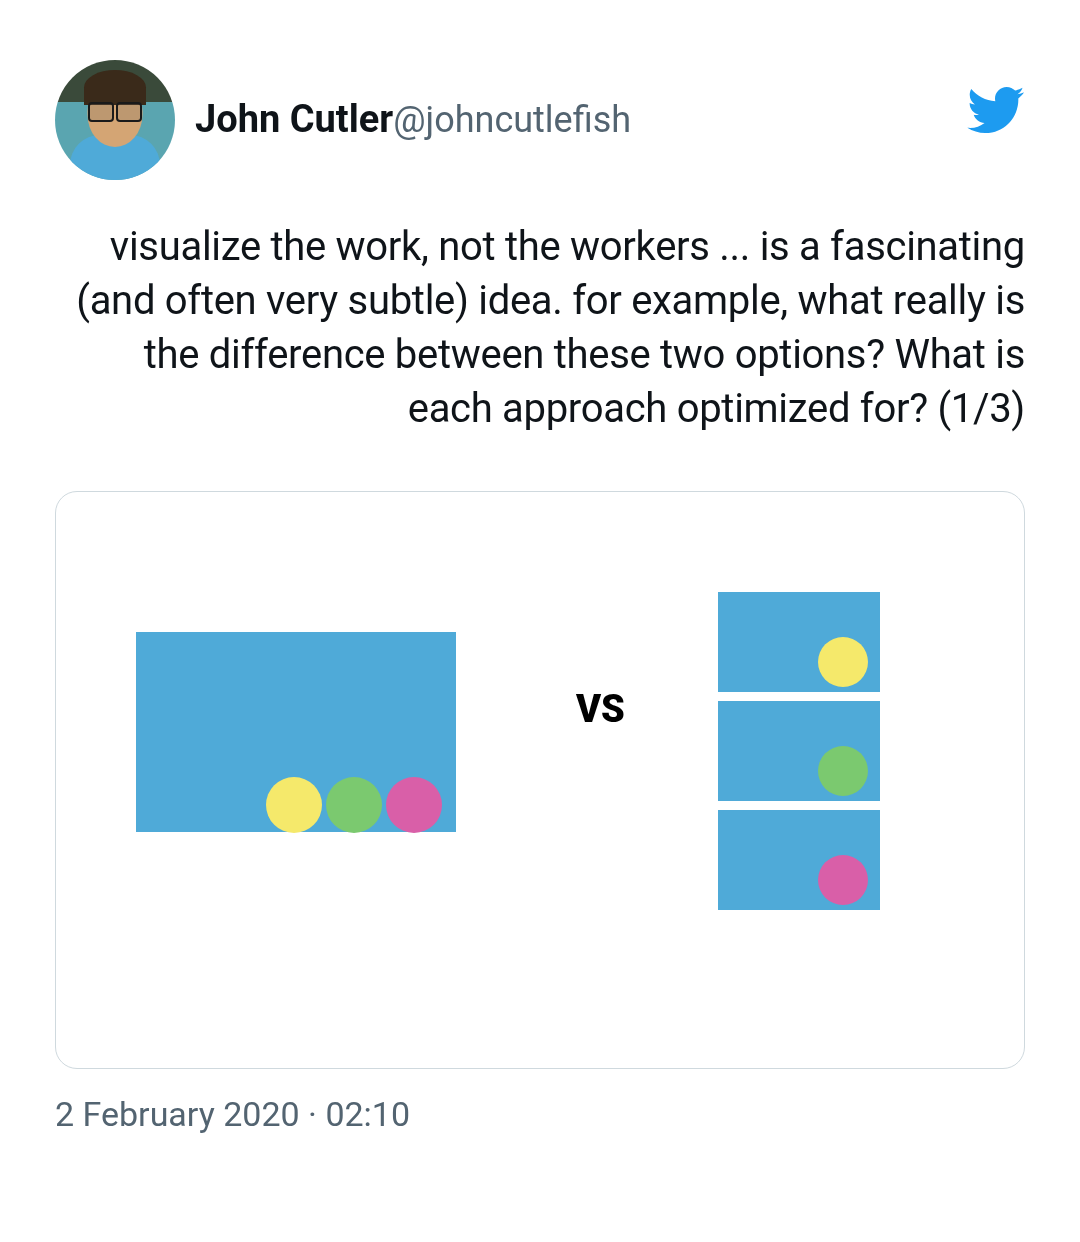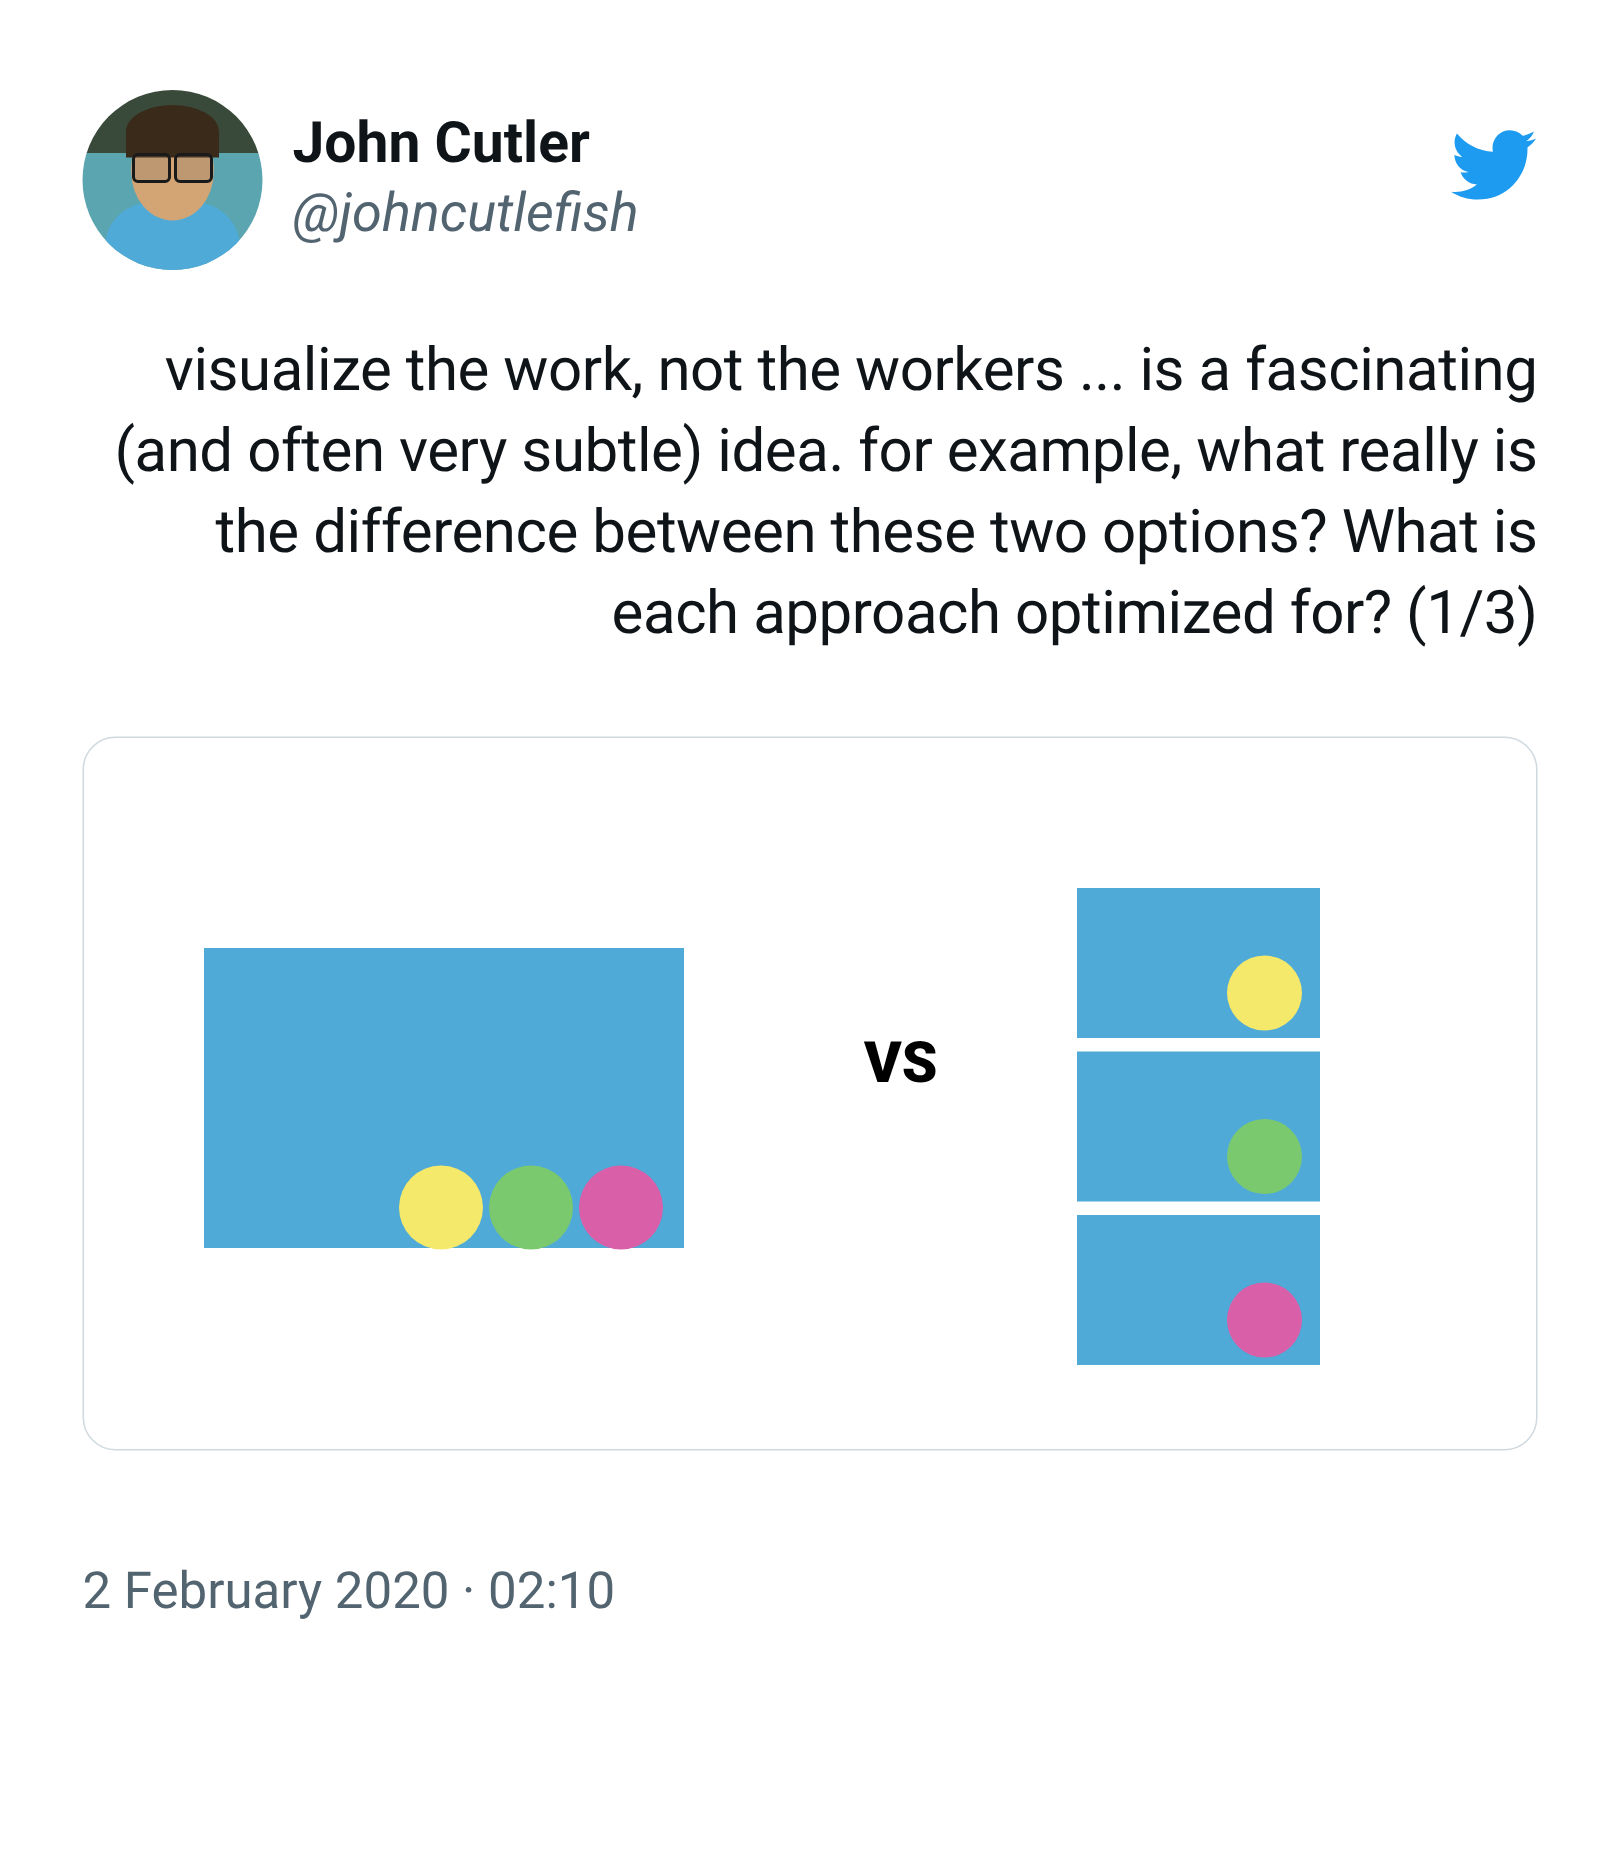--- a/index.html
+++ b/index.html
@@ -78,55 +78,54 @@
       bottom: 0;
       left: 50%;
       transform: translateX(-50%);
       width: 90px;
       height: 45px;
       background: #4faad8;
       border-radius: 30px 30px 0 0;
     }
     .name-block {
       display: flex;
-      flex-direction: column;
+      flex-direction: row;
     }
     .display-name {
       font-size: 38px;
       font-weight: 700;
       color: #0f1419;
       line-height: 1.2;
     }
     .username {
       font-size: 36px;
       color: #536471;
       line-height: 1.3;
-      font-style: italic;
     }
     .twitter-logo {
       color: #1d9bf0;
       width: 60px;
       height: 60px;
       margin-top: 20px;
     }
     .tweet-text {
       font-size: 40px;
       line-height: 1.35;
       color: #0f1419;
       margin-bottom: 55px;
       letter-spacing: -0.3px;
       text-align: right;
     }
     .media-card {
       border: 1px solid #cfd9de;
       border-radius: 22px;
-      height: 476px;
+      height: 578px;
       position: relative;
       overflow: hidden;
-      margin-bottom: 74px;
+      margin-bottom: 25px;
     }
     .diagram {
       position: absolute;
       inset: 0;
     }
     .big-block {
       position: absolute;
       left: 80px;
       top: 140px;
       width: 320px;

